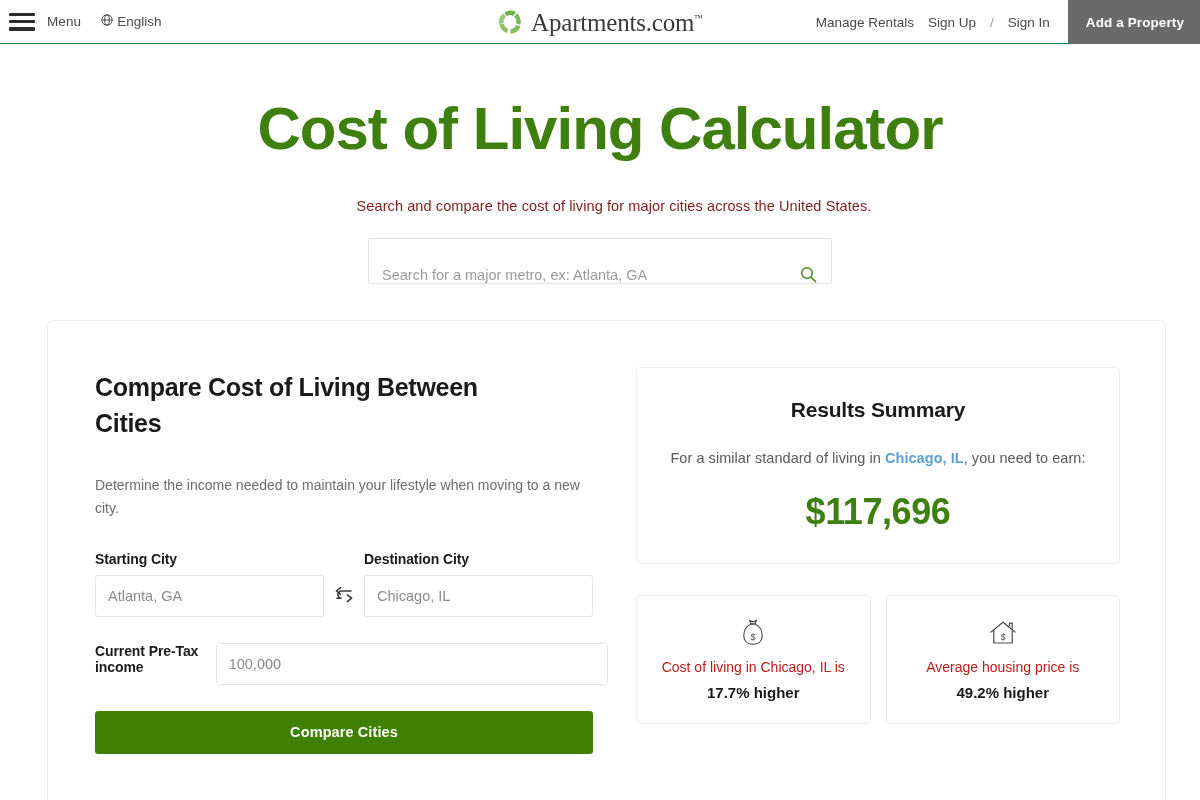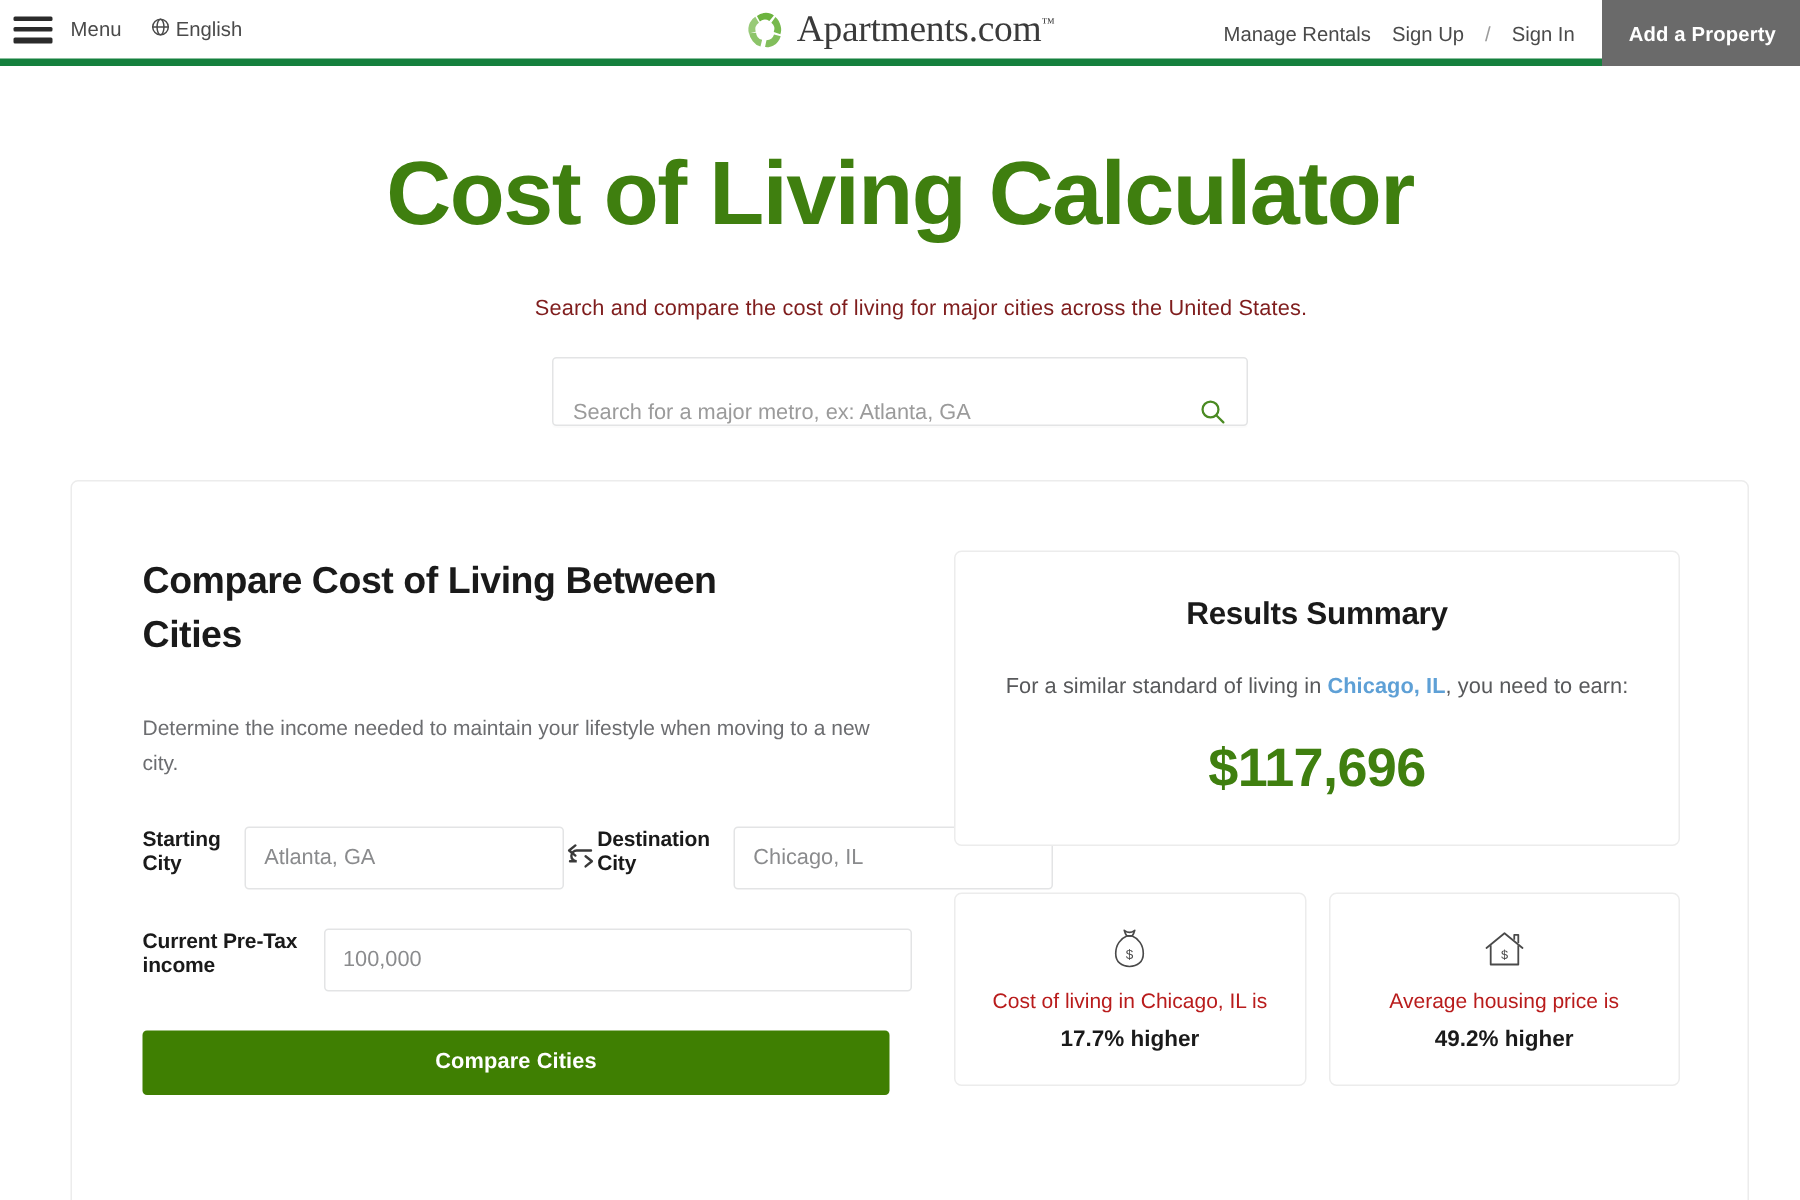--- a/index.html
+++ b/index.html
@@ -12,21 +12,21 @@
     color: #2b2b2b;
     -webkit-font-smoothing: antialiased;
   }
 
   
   .header {
     position: relative;
     height: 44px;
     width: 1200px;
     background: #ffffff;
-    border-bottom: 5px solid #15803d;
+    border-bottom: 1px solid #15803d;
     display: flex;
     align-items: center;
   }
   .hdr-left {
     display: flex;
     align-items: center;
     gap: 12px;
     padding-left: 9px;
     flex: 0 0 auto;
   }
@@ -199,21 +199,21 @@
     line-height: 1.68;
     max-width: 500px;
   }
 
   .field-row {
     margin-top: 30px;
     display: flex;
     align-items: flex-end;
     gap: 0;
   }
-  .field { display: flex; flex-direction: row; }
+  .field { display: flex; flex-direction: column; }
   .field label {
     font-size: 14px;
     font-weight: bold;
     color: #1a1a1a;
     margin-bottom: 8px;
     letter-spacing: -.1px;
   }
   .field input {
     width: 229px;
     height: 42px;

